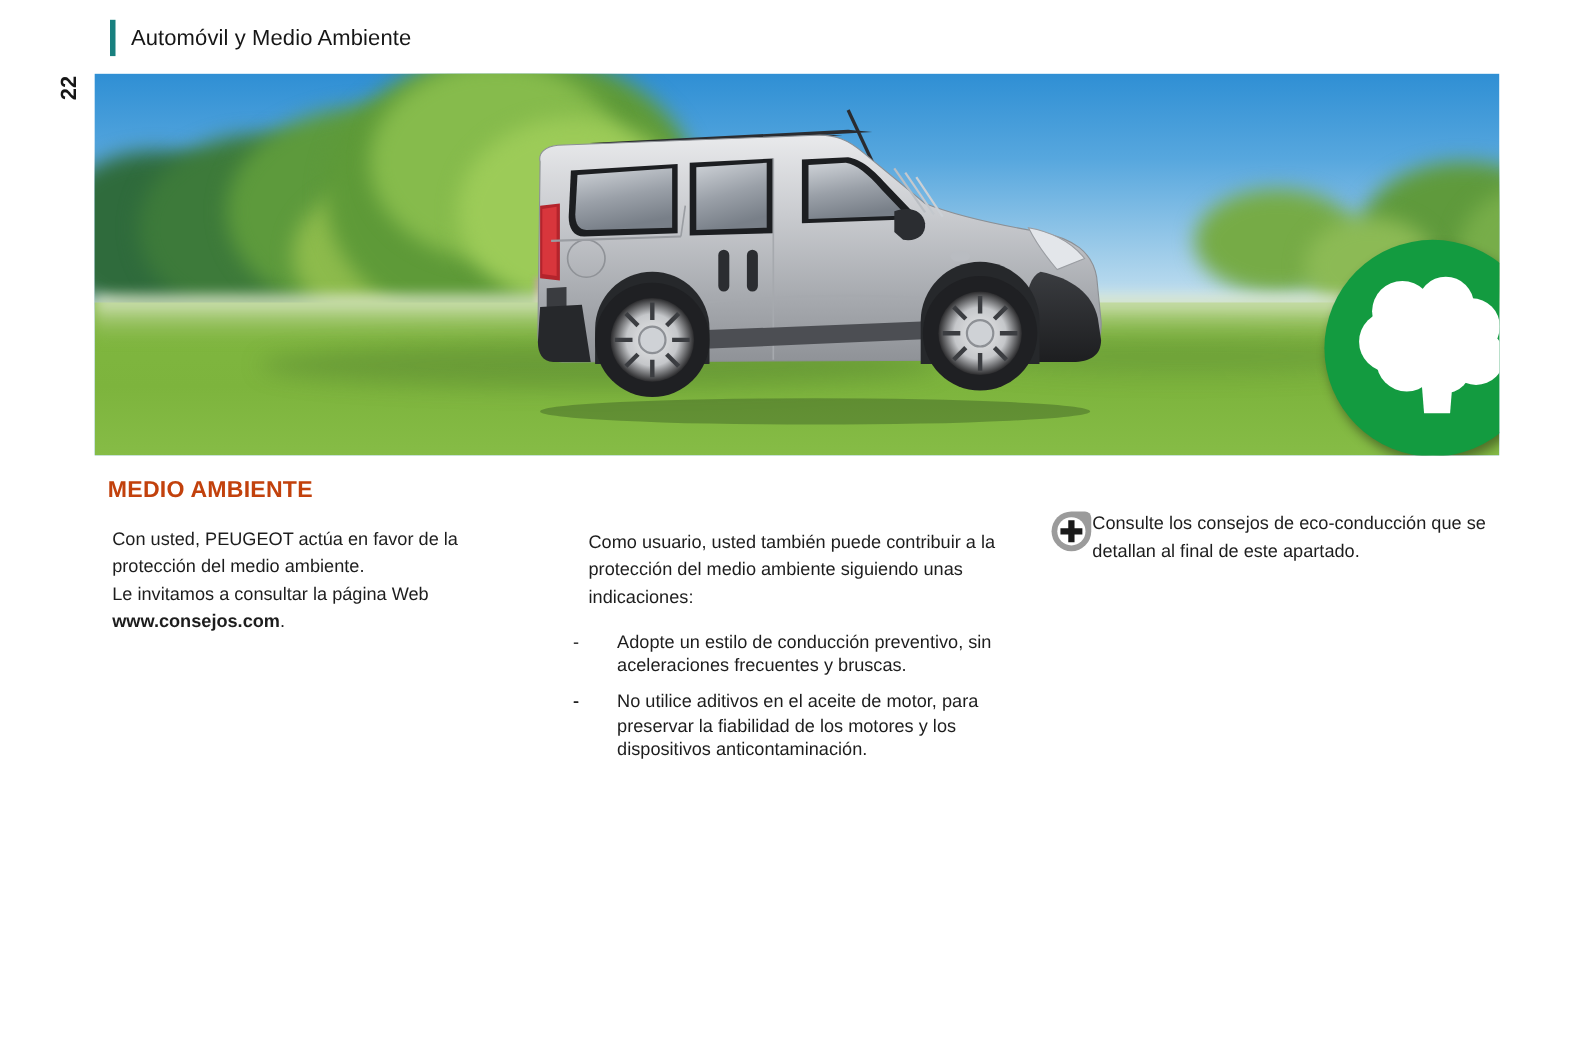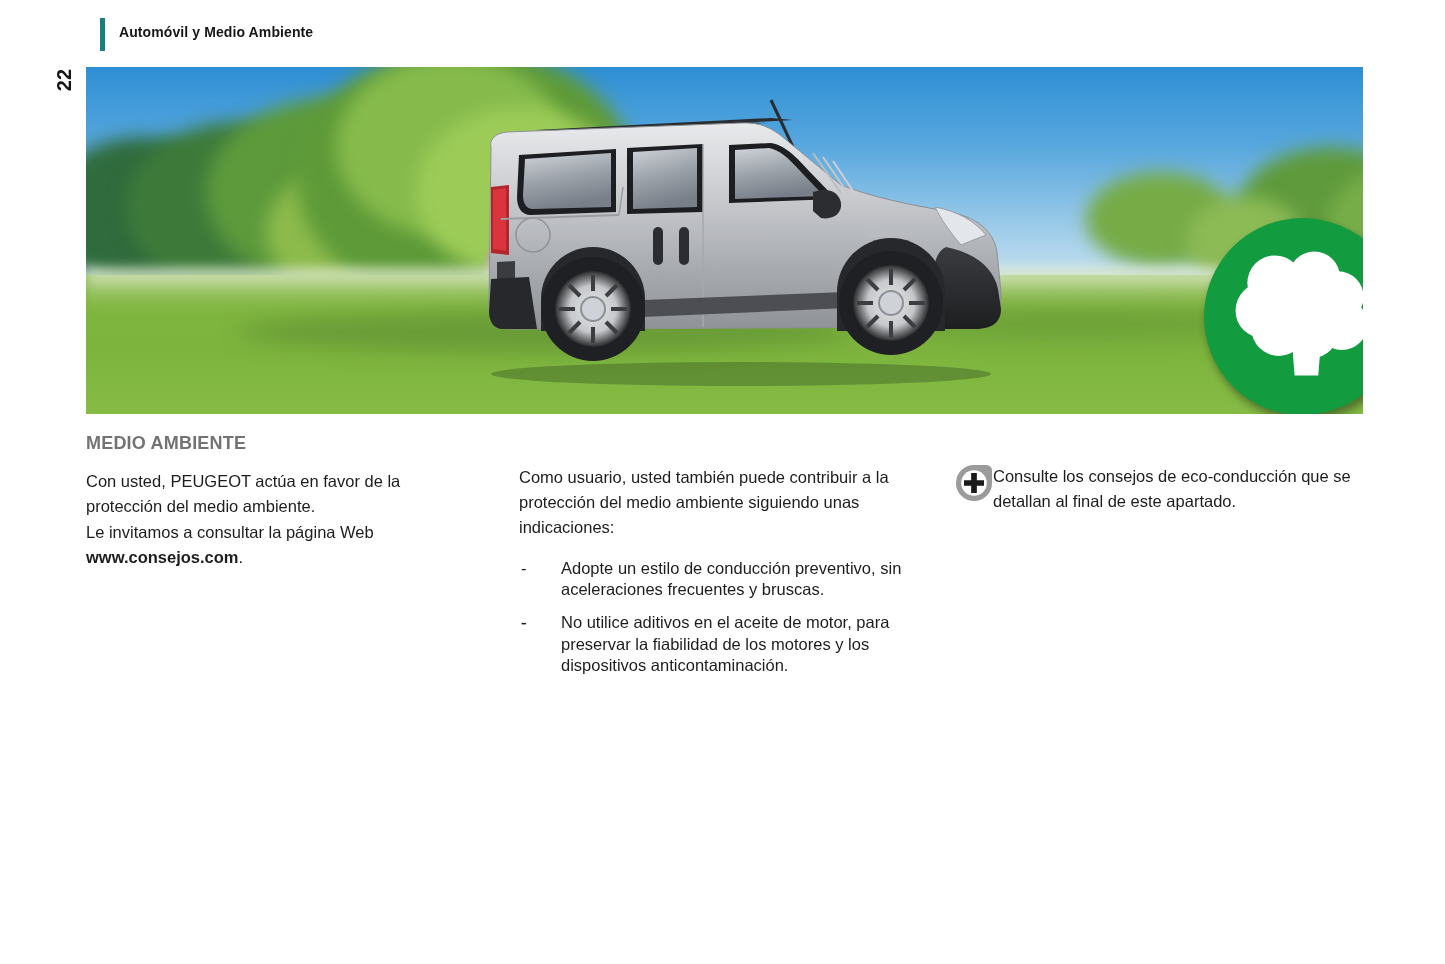--- a/index.html
+++ b/index.html
@@ -22,22 +22,22 @@
     left: 100px;
     top: 18px;
     width: 5px;
     height: 33px;
     background: #18807f;
   }
   #page-title {
     position: absolute;
     left: 119px;
     top: 24px;
-    font-size: 14px;
-    font-weight: bold;
+    font-size: 20px;
+    font-weight: normal;
     letter-spacing: 0.1px;
     color: #161616;
     white-space: nowrap;
   }
   #page-number {
     position: absolute;
     left: 42px;
     top: 58px;
     width: 44px;
     height: 44px;
@@ -127,27 +127,27 @@
     position: absolute;
     font-size: 16.5px;
     line-height: 1.52;
     color: #1d1d1d;
   }
   #col-left  { left: 86px;  top: 430px; width: 400px; }
   #col-mid   { left: 519px; top: 465px; width: 415px; }
   #col-right { left: 955px; top: 462px; width: 410px; }
 
   #section-heading {
-    font-size: 18px;
+    font-size: 21px;
     font-weight: bold;
     letter-spacing: 0.2px;
-    color: #737373;
-    margin: 0 0 12px 0;
-  }
-  .para { margin: 0; }
+    color: #c2410c;
+    margin: 0 0 12px 12px;
+  }
+  .para { margin: 16px; }
   .para .strong { font-weight: bold; }
 
   
   #bullet-list {
     list-style: none;
     margin: 18px 0 0 0;
     padding: 0;
   }
   #bullet-list li {
     position: relative;

